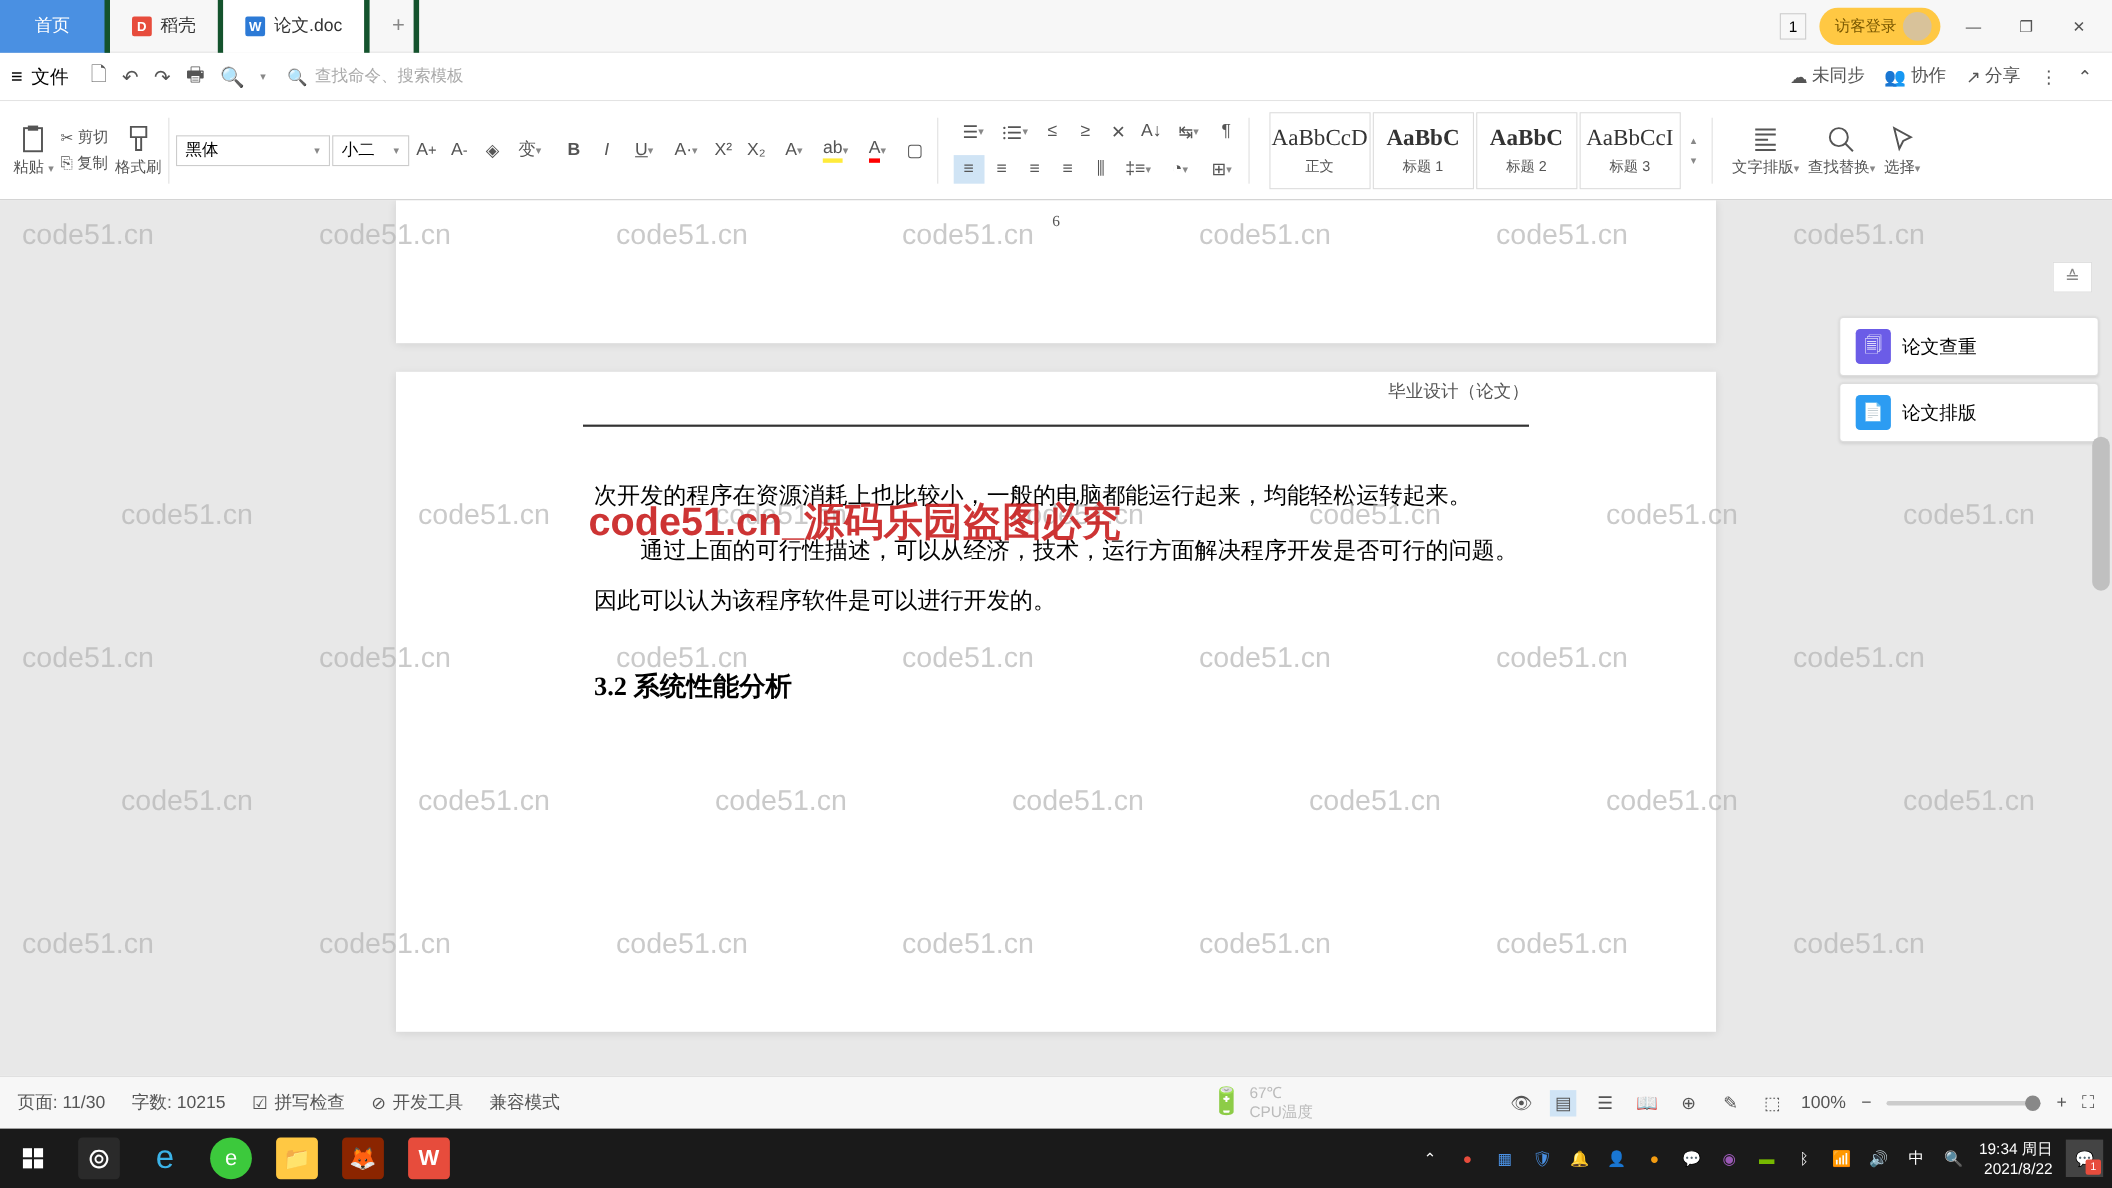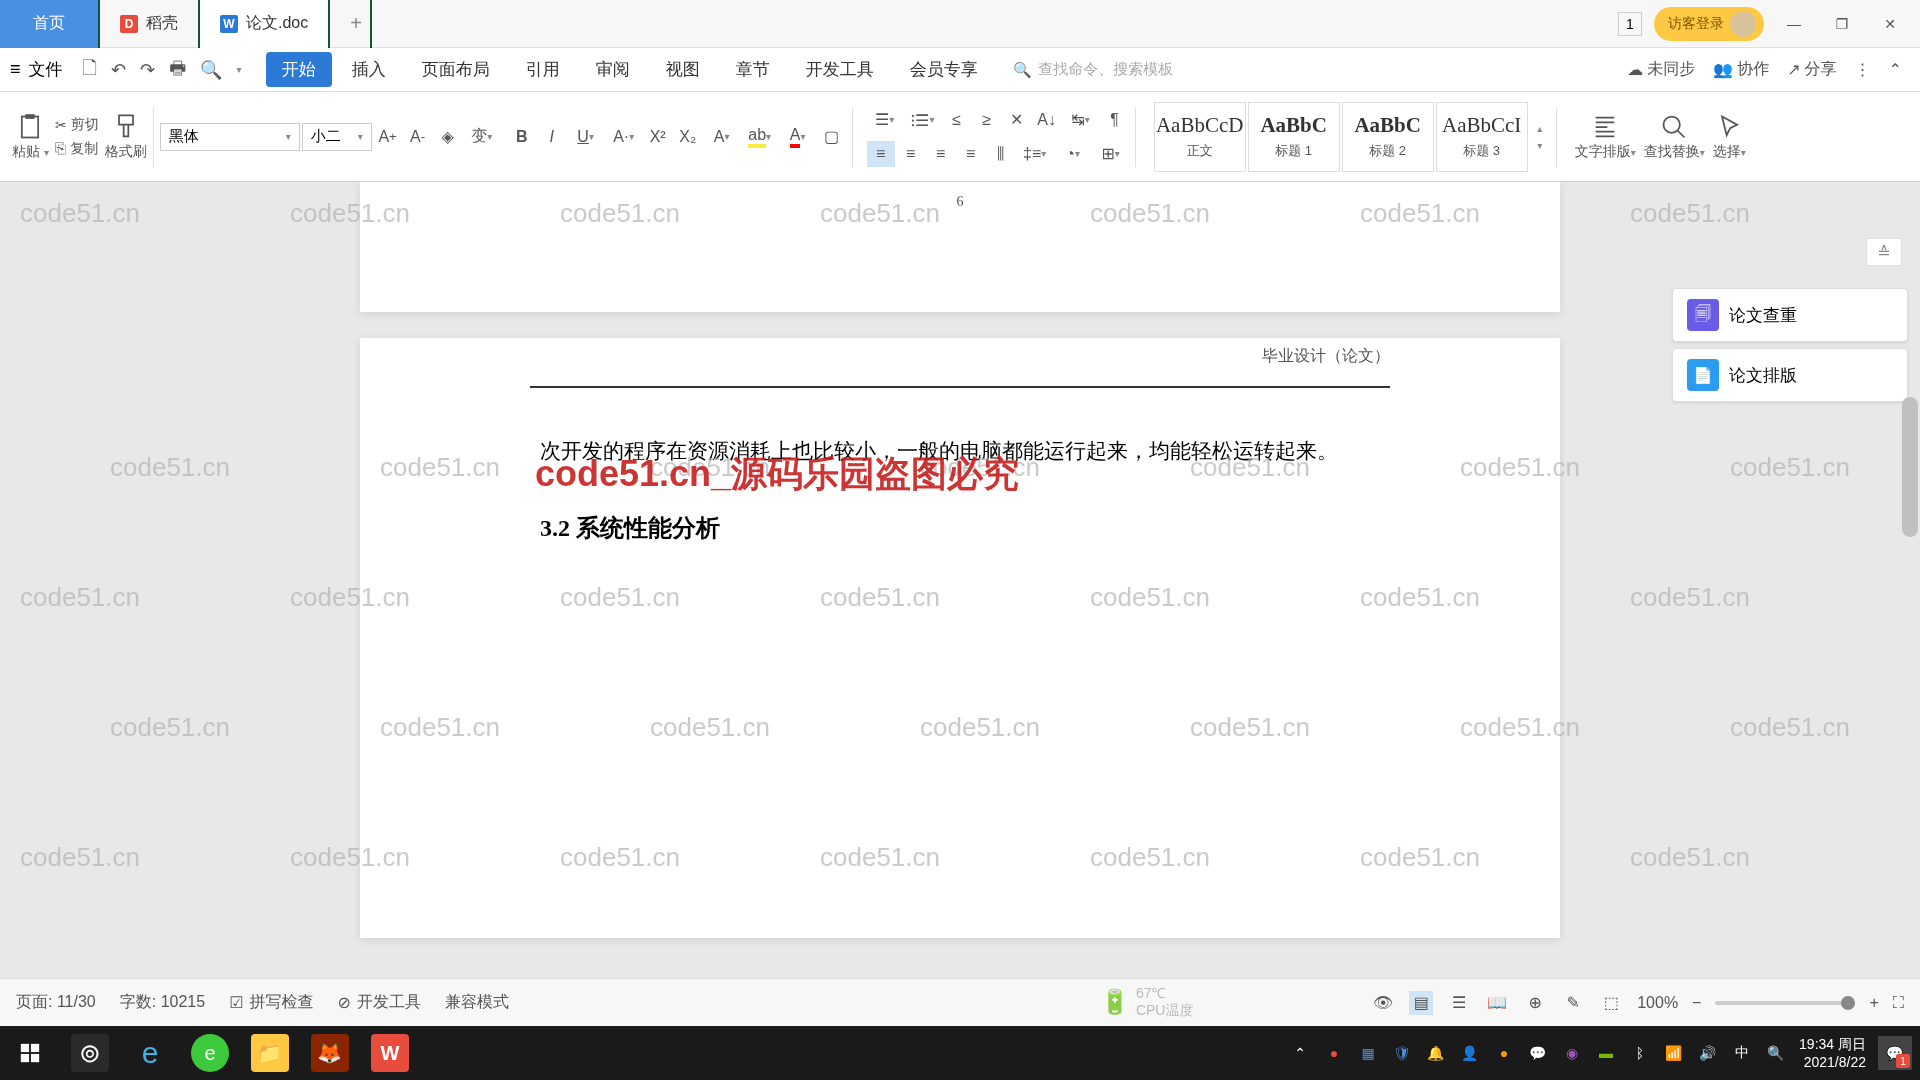--- a/index.html
+++ b/index.html
@@ -1,20 +1,20 @@
 <!DOCTYPE html>
 <html><head>
 <meta charset="utf-8">
 <style>
 * { margin: 0; padding: 0; box-sizing: border-box; font-family: "Microsoft YaHei", sans-serif; }
 body { background: #fff; width: 1920px; height: 1080px; overflow: hidden; position: relative; }
 
 
 .titlebar { height: 48px; background: #f7f7f7; display: flex; align-items: center; border-bottom: 1px solid #e0e0e0; }
-.tab { height: 48px; display: flex; align-items: center; padding: 0 20px; font-size: 16px; color: #333; cursor: pointer; position: relative; border-right: 2px solid #14532d; }
+.tab { height: 48px; display: flex; align-items: center; padding: 0 20px; font-size: 16px; color: #333; cursor: pointer; position: relative; border-right: 5px solid #14532d; }
 .tab.home { background: #4a90e2; color: #fff; width: 100px; justify-content: center; }
 .tab.active { background: #fff; }
 .tab-icon { width: 18px; height: 18px; margin-right: 8px; }
 .doc-icon-d { background: #e74c3c; color: #fff; font-weight: bold; font-size: 12px; display: flex; align-items: center; justify-content: center; border-radius: 2px; }
 .doc-icon-w { background: #2c7ad6; color: #fff; font-weight: bold; font-size: 12px; display: flex; align-items: center; justify-content: center; border-radius: 2px; }
 .new-tab { width: 40px; text-align: center; font-size: 20px; color: #888; }
 .titlebar-right { margin-left: auto; display: flex; align-items: center; gap: 12px; padding-right: 12px; }
 .num-badge { border: 1px solid #ccc; width: 24px; height: 24px; display: flex; align-items: center; justify-content: center; font-size: 14px; }
 .guest-login { background: #ffc843; color: #7a5800; padding: 4px 8px 4px 14px; border-radius: 20px; font-size: 14px; display: flex; align-items: center; gap: 6px; }
 .avatar { width: 26px; height: 26px; background: #d8c29a; border-radius: 50%; }
@@ -132,31 +132,20 @@
     <span style="font-size:17px;">文件</span>
   </div>
   <div class="quick-tools">
     <span>🗋</span>
     <span>↶</span>
     <span>↷</span>
     <span>🖶</span>
     <span>🔍</span>
     <span class="chevron">▾</span>
   </div>
-  <div class="menu-items">
-    <div class="menu-item active">开始</div>
-    <div class="menu-item">插入</div>
-    <div class="menu-item">页面布局</div>
-    <div class="menu-item">引用</div>
-    <div class="menu-item">审阅</div>
-    <div class="menu-item">视图</div>
-    <div class="menu-item">章节</div>
-    <div class="menu-item">开发工具</div>
-    <div class="menu-item">会员专享</div>
-  </div>
   <div class="search-box">
     <span>🔍</span>
     <span>查找命令、搜索模板</span>
   </div>
   <div class="menubar-right">
     <span>
         <span>☁</span>
         <span>未同步</span>
       </span>
     <span>
@@ -309,20 +298,21 @@
 <div class="doc-area">
   <div class="page page1">
     <div class="page-num">6</div>
   </div>
   <div class="page-gap"></div>
   <div class="page page2">
     <div class="doc-header">毕业设计（论文）</div>
     <div class="header-line"></div>
     <div class="doc-text">
       <p class="noindent">次开发的程序在资源消耗上也比较小，一般的电脑都能运行起来，均能轻松运转起来。</p>
+      <p>通过上面的可行性描述，可以从经济，技术，运行方面解决程序开发是否可行的问题。因此可以认为该程序软件是可以进行开发的。</p>
       <div class="section-title">3.2  系统性能分析</div>
     </div>
     <div class="watermark-overlay" style="top:112px; left:130px;margin-left:45px;">code51.cn_源码乐园盗图必究</div>
   </div>
 
   <div class="wm-bg" style="top:16px; left:20px;">code51.cn</div>
   <div class="wm-bg" style="top:16px; left:290px;">code51.cn</div>
   <div class="wm-bg" style="top:16px; left:560px;">code51.cn</div>
   <div class="wm-bg" style="top:16px; left:820px;">code51.cn</div>
   <div class="wm-bg" style="top:16px; left:1090px;">code51.cn</div>

